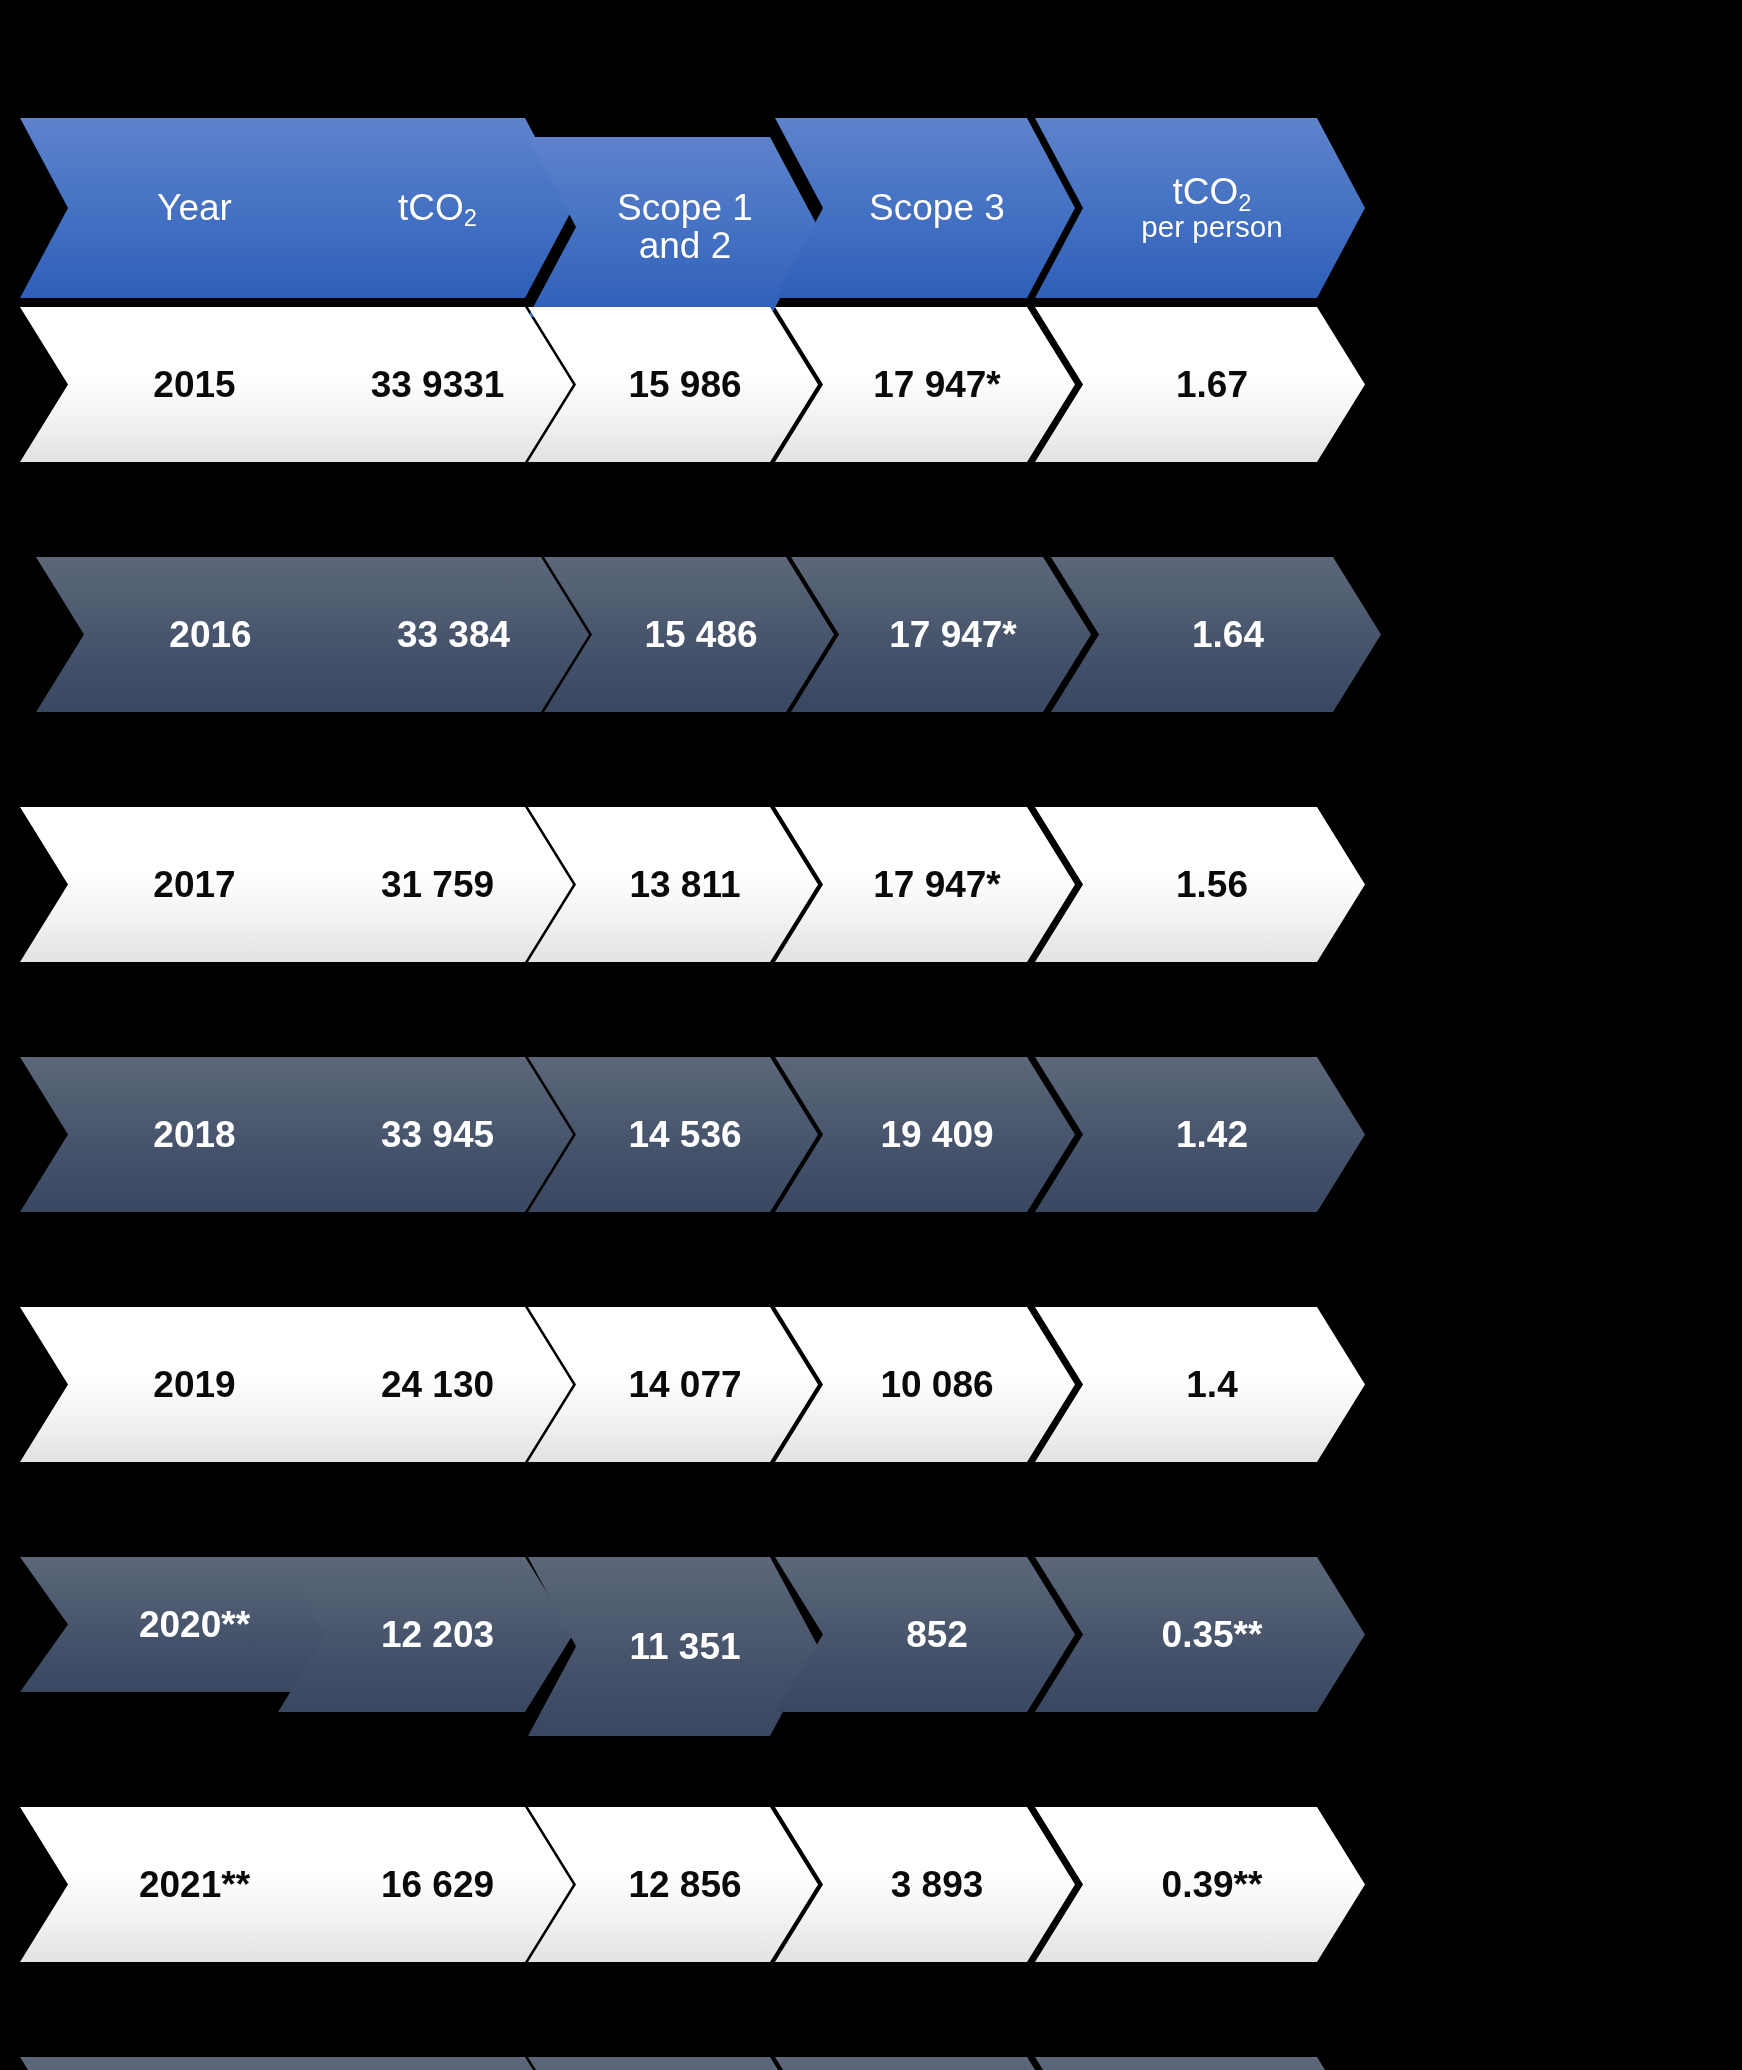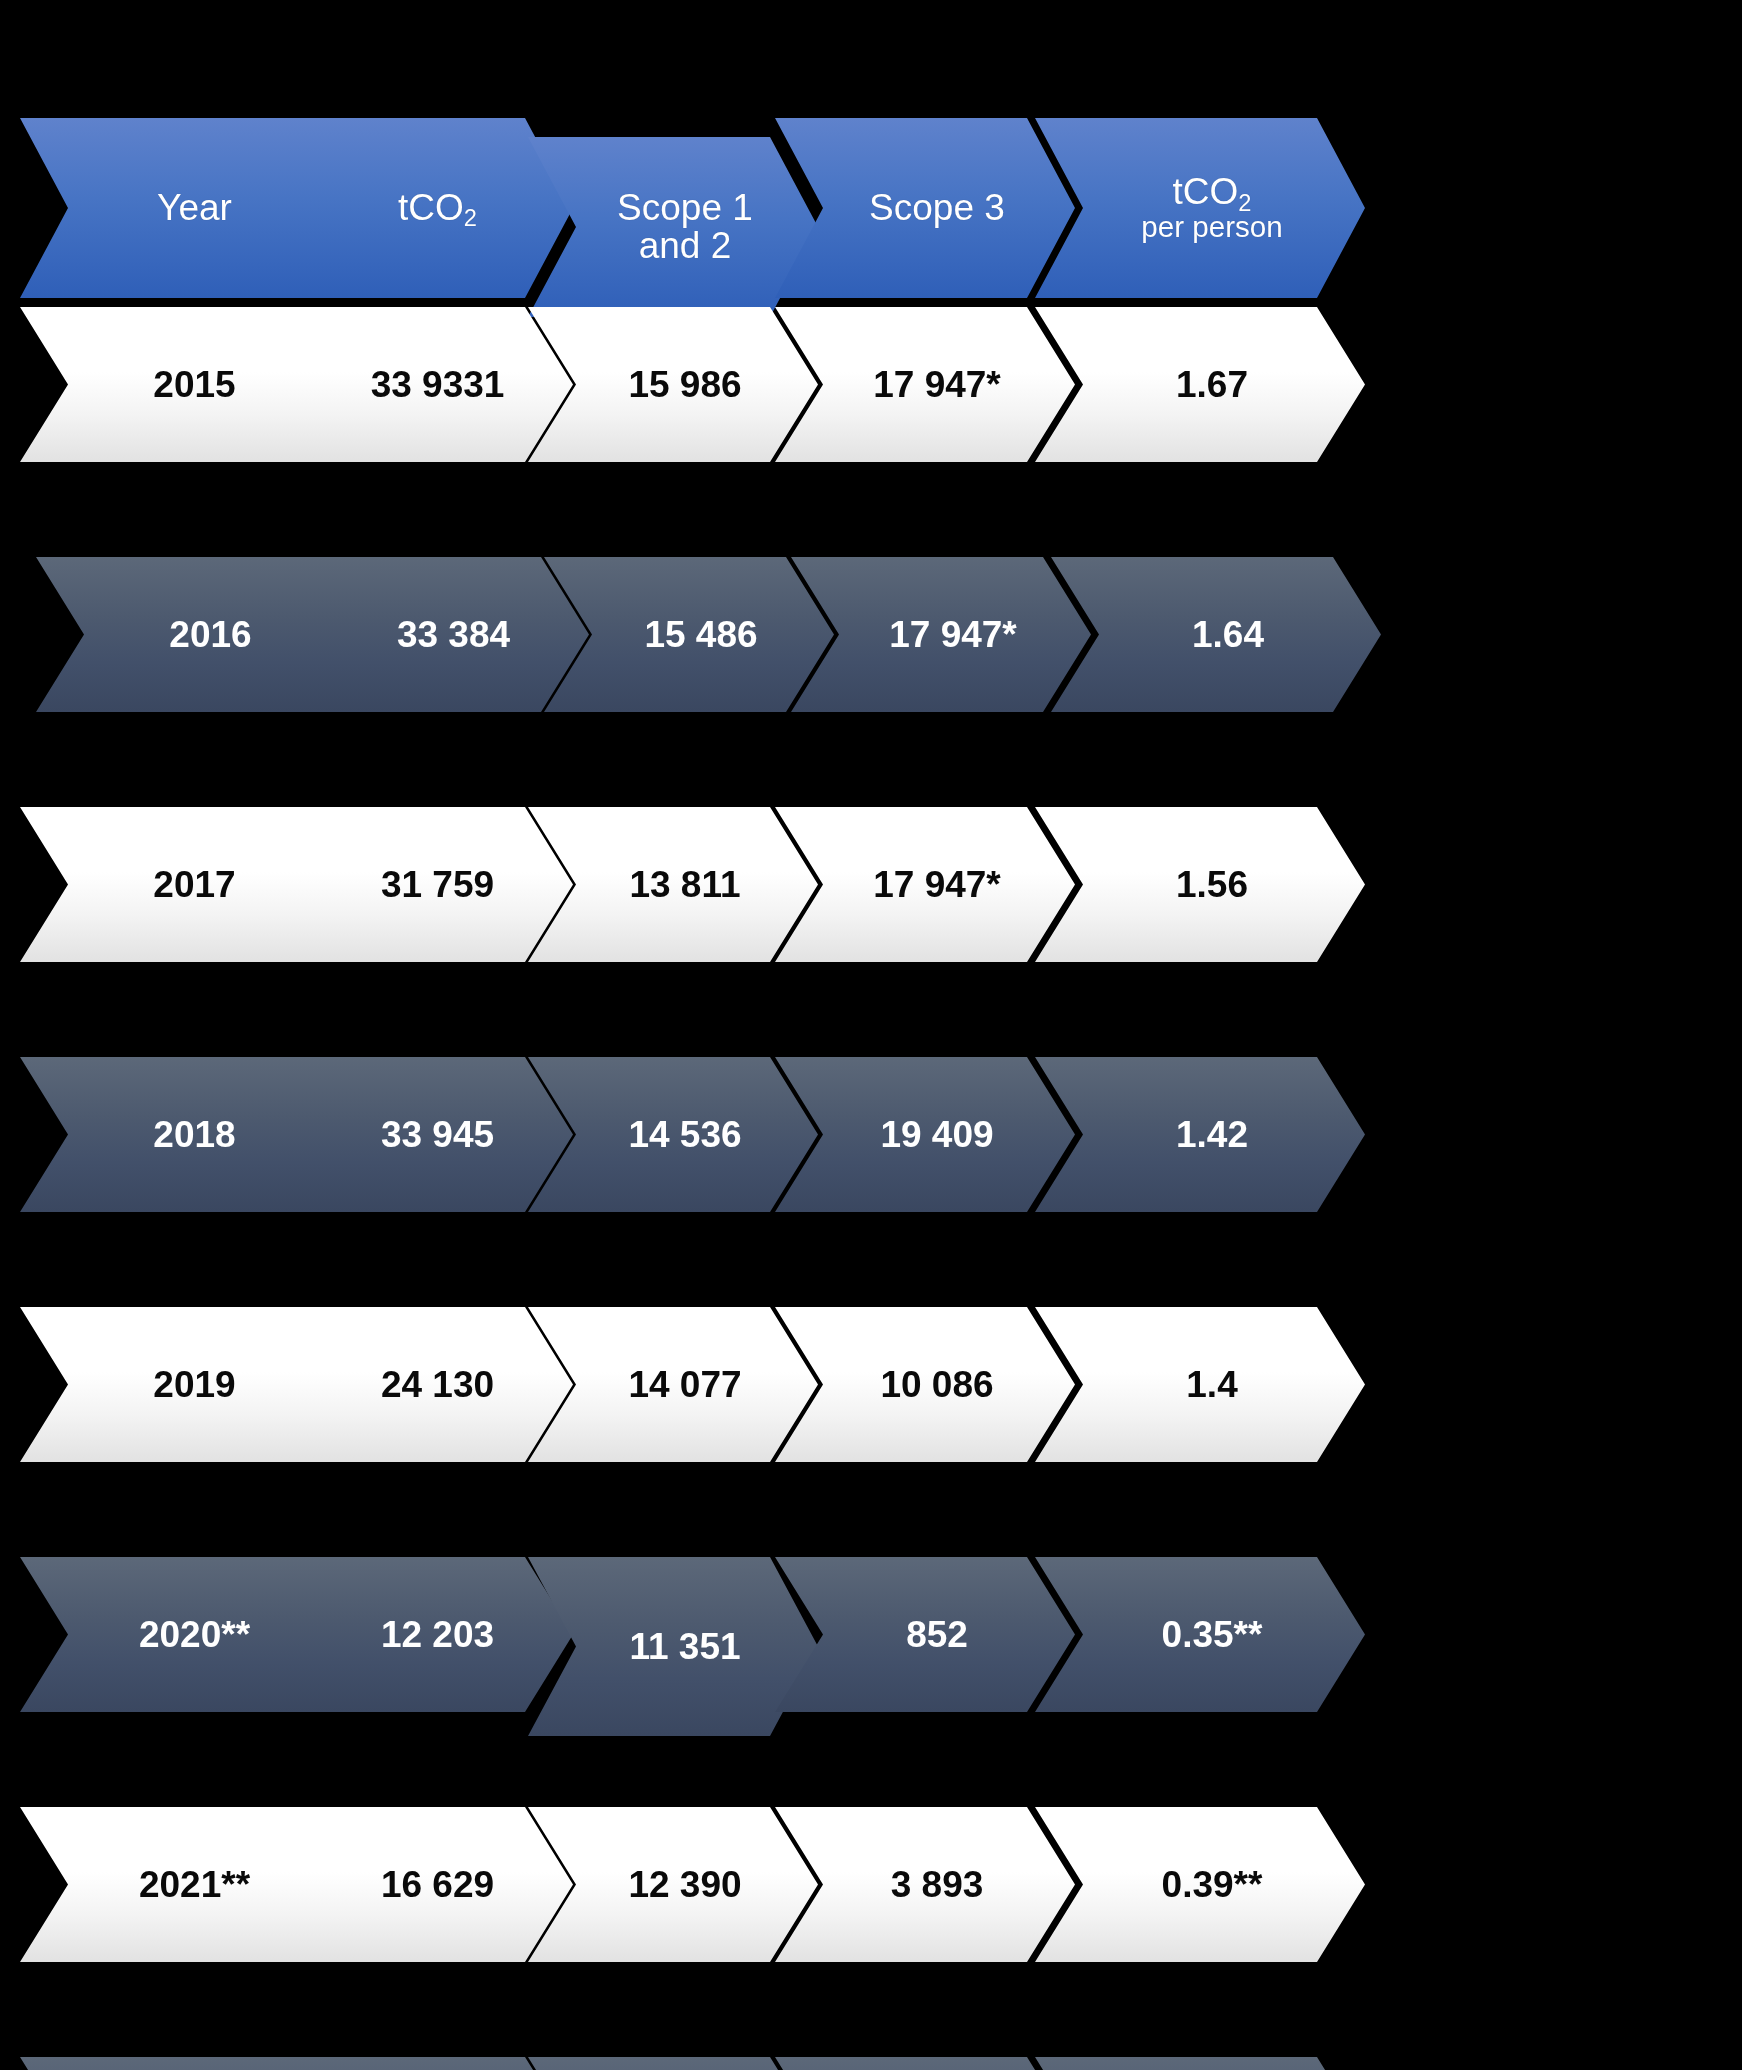--- a/index.html
+++ b/index.html
@@ -189,21 +189,21 @@
         <span class="cell-text">14 077</span>
       </div>
       <div class="chev-cell" style="left: 775px; width: 300px; height: 155px;">
         <span class="cell-text">10 086</span>
       </div>
       <div class="chev-cell" style="left: 1035px; width: 330px; height: 155px;">
         <span class="cell-text">1.4</span>
       </div>
     </div>
     <div class="chev-row dark" style="top: 1557px; height: 155px;">
-      <div class="chev-cell" style="left: 20px; width: 325px; height: 155px; text-align: center;">
+      <div class="chev-cell" style="left: 20px; width: 325px; height: 135px; text-align: center;">
         <span class="cell-text">2020**</span>
       </div>
       <div class="chev-cell" style="left: 278px; width: 295px; height: 155px;">
         <span class="cell-text">12 203</span>
       </div>
       <div class="chev-cell" style="left: 528px; width: 290px; height: 179px;">
         <span class="cell-text">11 351</span>
       </div>
       <div class="chev-cell" style="left: 775px; width: 300px; height: 155px;">
         <span class="cell-text">852</span>
@@ -213,21 +213,21 @@
       </div>
     </div>
     <div class="chev-row light" style="top: 1807px; height: 155px;">
       <div class="chev-cell" style="left: 20px; width: 325px; height: 155px;">
         <span class="cell-text">2021**</span>
       </div>
       <div class="chev-cell" style="left: 278px; width: 295px; height: 155px;">
         <span class="cell-text">16 629</span>
       </div>
       <div class="chev-cell" style="left: 528px; width: 290px; height: 155px;">
-        <span class="cell-text">12 390</span>
+        <span class="cell-text">12 856</span>
       </div>
       <div class="chev-cell" style="left: 775px; width: 300px; height: 155px;">
         <span class="cell-text">3 893</span>
       </div>
       <div class="chev-cell" style="left: 1035px; width: 330px; height: 155px;">
         <span class="cell-text">0.39**</span>
       </div>
     </div>
     <div class="chev-row dark" style="top: 2057px; height: 155px;">
       <div class="chev-cell" style="left: 20px; width: 325px; height: 155px;"></div>

